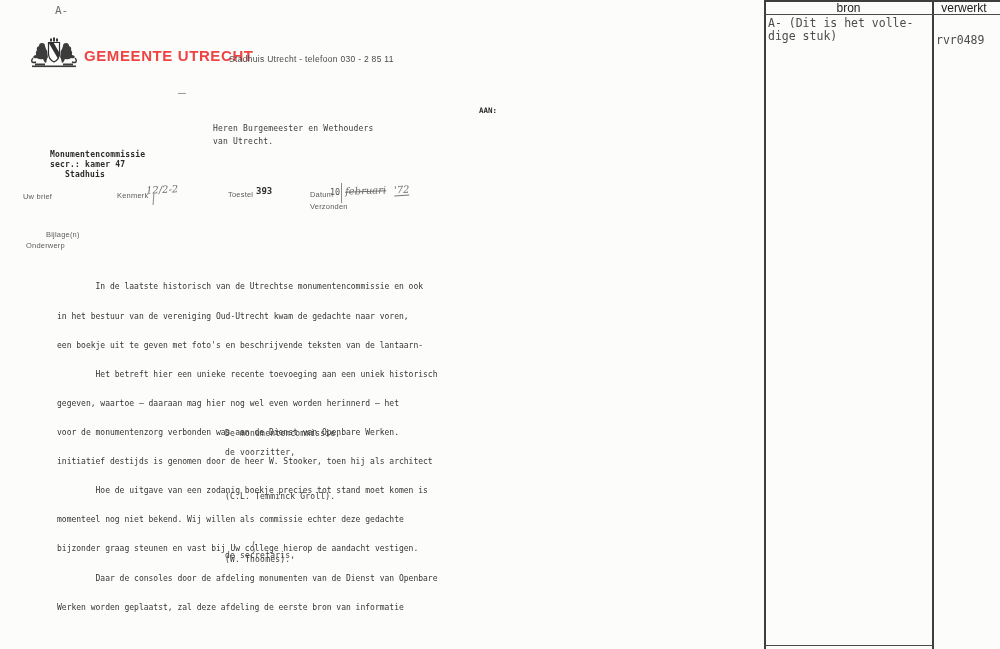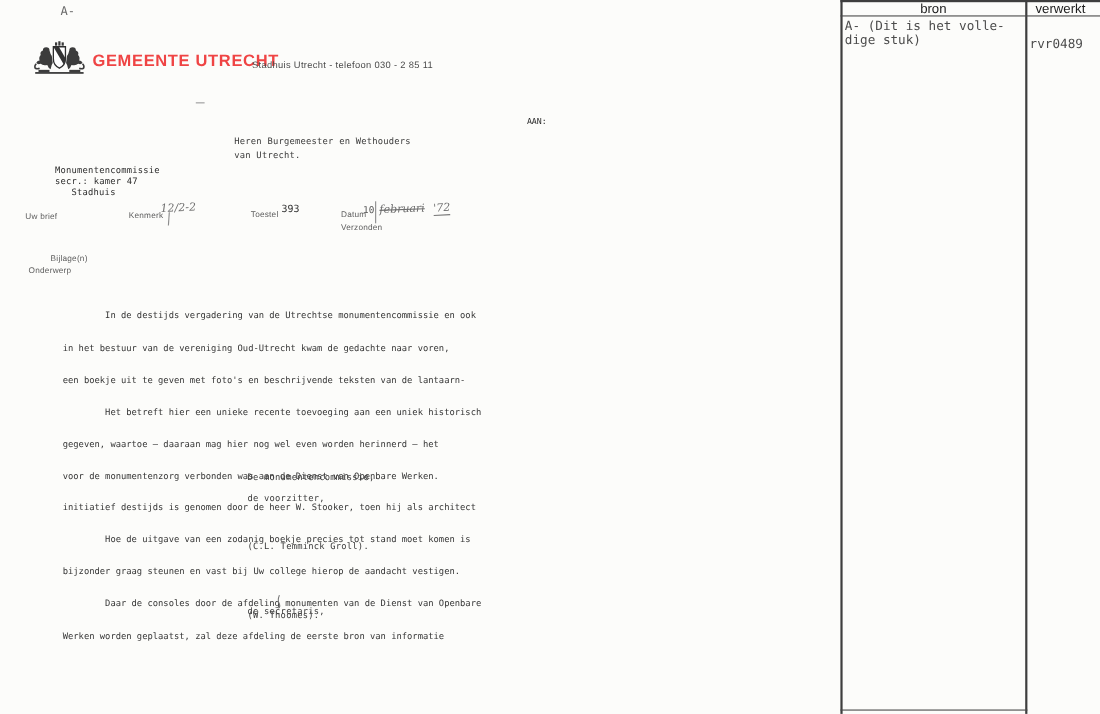--- a/index.html
+++ b/index.html
@@ -6,21 +6,21 @@
   .page{
     position:relative;width:1000px;height:649px;overflow:hidden;
     background:#fcfcfa;
     font-family:"Liberation Sans",sans-serif;
   }
   .abs{position:absolute;}
   
   .tw{font-family:"DejaVu Sans Mono","Liberation Mono",monospace;color:#3a3a3a;}
   .tw-sm{font-size:8px;letter-spacing:0.2px;}
   .tw-body{font-size:8px;line-height:9.7px;white-space:pre;color:#343434;}
-  .tw-bold{font-weight:normal;color:#2b2b2b;}
+  .tw-bold{font-weight:bold;color:#2b2b2b;}
   
   .lbl{font-size:7.5px;color:#5d5d5d;letter-spacing:0.2px;}
   
   .org-name{font-size:15px;font-weight:bold;color:#ef4444;letter-spacing:0.6px;}
   .org-contact{font-size:8.5px;color:#4a4a4a;letter-spacing:0.3px;}
   
   .hw{font-family:"DejaVu Serif",serif;font-style:italic;color:#6e6e6e;}
   .hw-strike{text-decoration:line-through;}
   .hw-ul{border-bottom:1px solid #777;}
   
@@ -88,28 +88,29 @@
   <div class="abs tw" style="left:330px;top:187px;font-size:8.5px;color:#555;">10</div>
   <div class="abs penstroke" style="left:341px;top:183px;height:20px;"></div>
   <div class="abs hw hw-strike" style="left:345px;top:185px;font-size:10px;transform:rotate(-2deg);">februari</div>
   <div class="abs hw hw-ul" style="left:394px;top:184px;font-size:10px;transform:rotate(-3deg);">'72</div>
   <div class="abs lbl" style="left:310px;top:202px;">Verzonden</div>
 
   <div class="abs lbl" style="left:26px;top:230px;padding-left:20px;">Bijlage(n)</div>
   <div class="abs lbl" style="left:26px;top:241px;">Onderwerp</div>
 
   <div class="abs tw tw-body" style="left:57px;top:263px;width:400px;">
-    <div>        In de destijds vergadering van de Utrechtse monumentencommissie en ook</div>
+    <div>        In de laatste historisch van de Utrechtse monumentencommissie en ook</div>
     <div>in het bestuur van de vereniging Oud-Utrecht kwam de gedachte naar voren,</div>
     <div>een boekje uit te geven met foto's en beschrijvende teksten van de lantaarn-</div>
     <div>        Het betreft hier een unieke recente toevoeging aan een uniek historisch</div>
     <div>gegeven, waartoe — daaraan mag hier nog wel even worden herinnerd — het</div>
     <div>voor de monumentenzorg verbonden was aan de Dienst van Openbare Werken.</div>
     <div>initiatief destijds is genomen door de heer W. Stooker, toen hij als architect</div>
     <div>        Hoe de uitgave van een zodanig boekje precies tot stand moet komen is</div>
+    <div>momenteel nog niet bekend. Wij willen als commissie echter deze gedachte</div>
     <div>bijzonder graag steunen en vast bij Uw college hierop de aandacht vestigen.</div>
     <div>        Daar de consoles door de afdeling monumenten van de Dienst van Openbare</div>
     <div>Werken worden geplaatst, zal deze afdeling de eerste bron van informatie</div>
     
     
   </div>
 
   <div class="abs tw tw-sm" style="left:225px;top:429px;">De monumentencommissie,</div>
   <div class="abs tw tw-sm" style="left:225px;top:448px;">de voorzitter,</div>
   <div class="abs tw tw-sm" style="left:225px;top:492px;">(C.L. Temminck Groll).</div>

